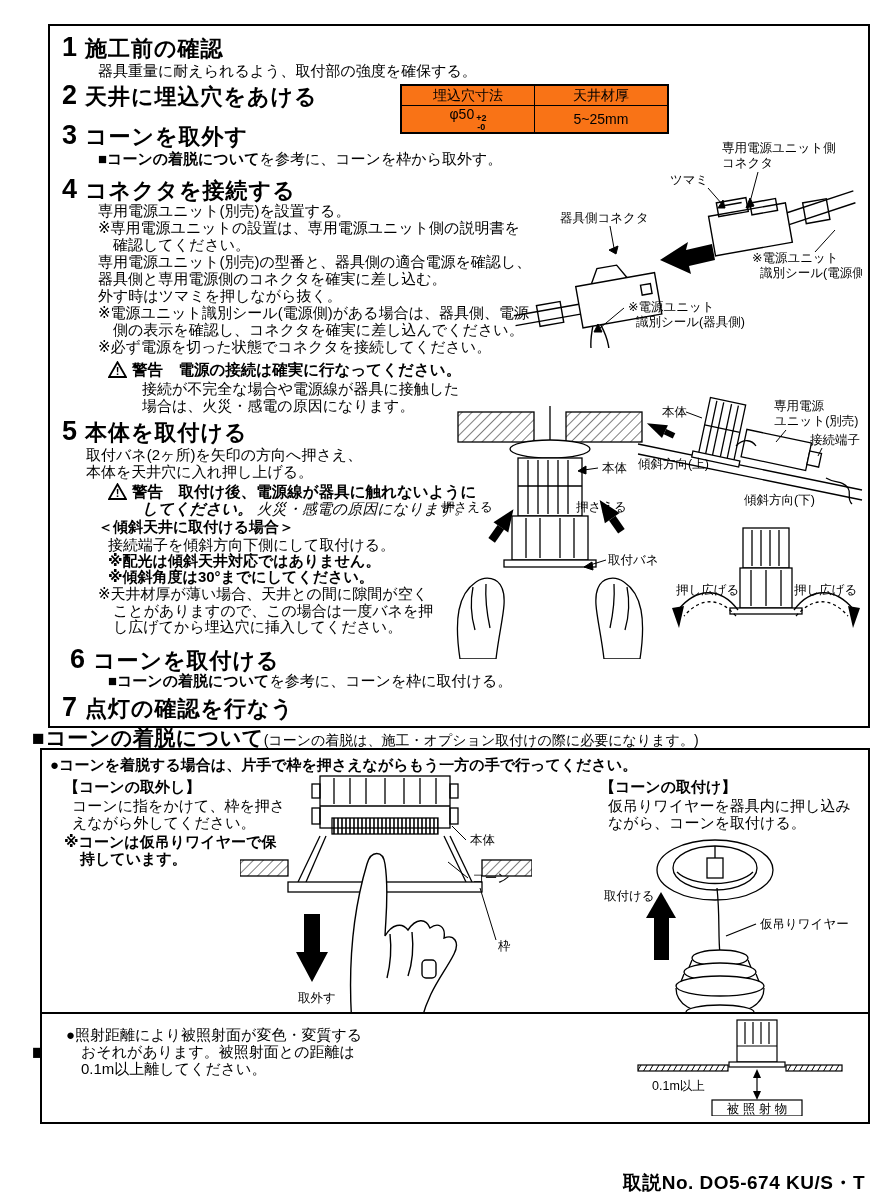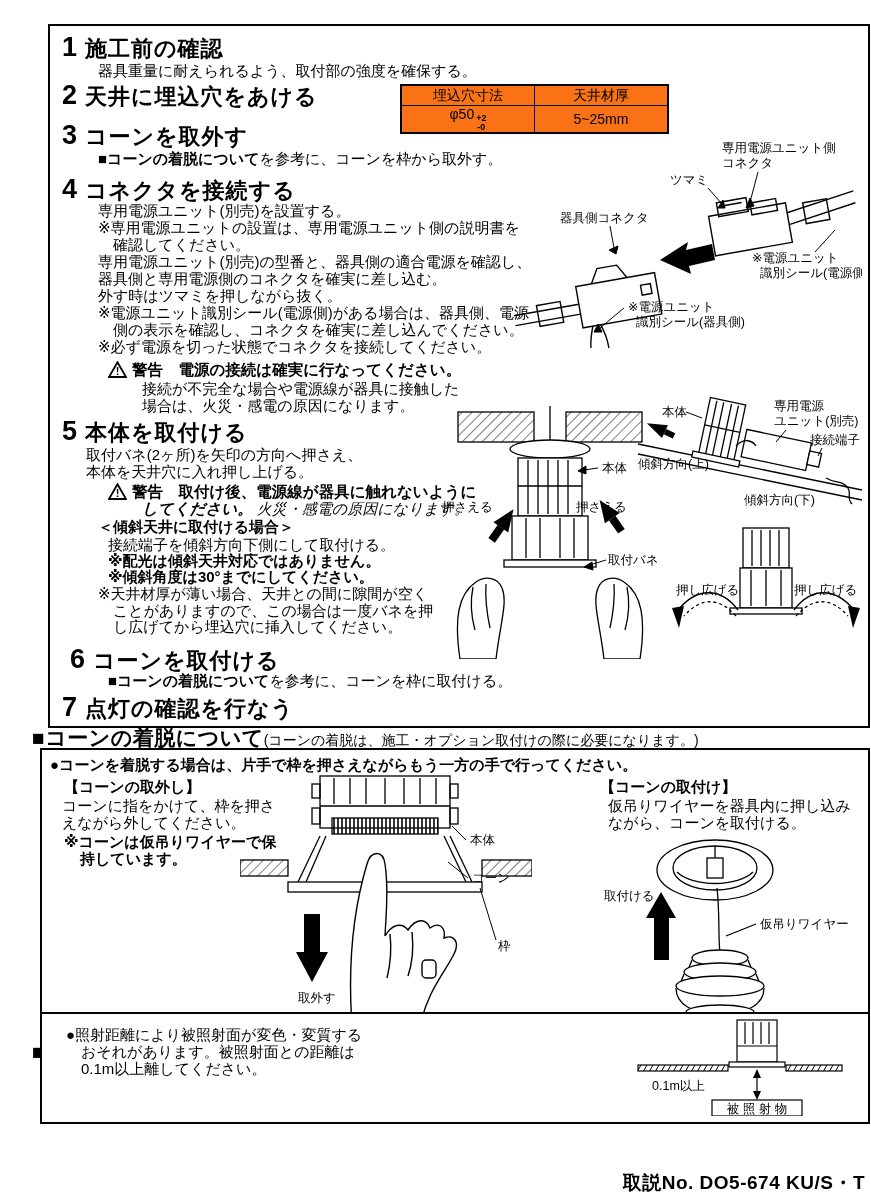--- a/index.html
+++ b/index.html
@@ -299,21 +299,21 @@
     </svg>
   </div>
 
   <div class="abs sec-head" style="left:32px;top:724px;">
     <span>■コーンの着脱について</span><span class="note">(コーンの着脱は、施工・オプション取付けの際に必要になります。)</span>
   </div>
 
   <div class="box" style="left:40px;top:748px;width:826px;height:282px;">
     <div class="abs t15 b" style="left:8px;top:6px;">●コーンを着脱する場合は、片手で枠を押さえながらもう一方の手で行ってください。</div>
     <div class="abs t15 b" style="left:22px;top:28px;">【コーンの取外し】</div>
-    <div class="abs lines lh17" style="left:20px;top:47px;">
+    <div class="abs lines lh17" style="left:30px;top:47px;">
       <div>コーンに指をかけて、枠を押さ</div>
       <div>えながら外してください。</div>
     </div>
     <div class="abs t15 b" style="left:22px;top:83px;">※コーンは仮吊りワイヤーで保</div>
     <div class="abs t15 b" style="left:38px;top:100px;">持しています。</div>
 
     <svg class="abs" style="left:198px;top:24px;" width="292" height="252" viewBox="0 0 292 252">
       <defs>
         <pattern id="hatchR" width="7" height="7" patternUnits="userSpaceOnUse" patternTransform="rotate(45)">
           <line x1="0" y1="0" x2="0" y2="7" stroke="#000" stroke-width="1"></line>

